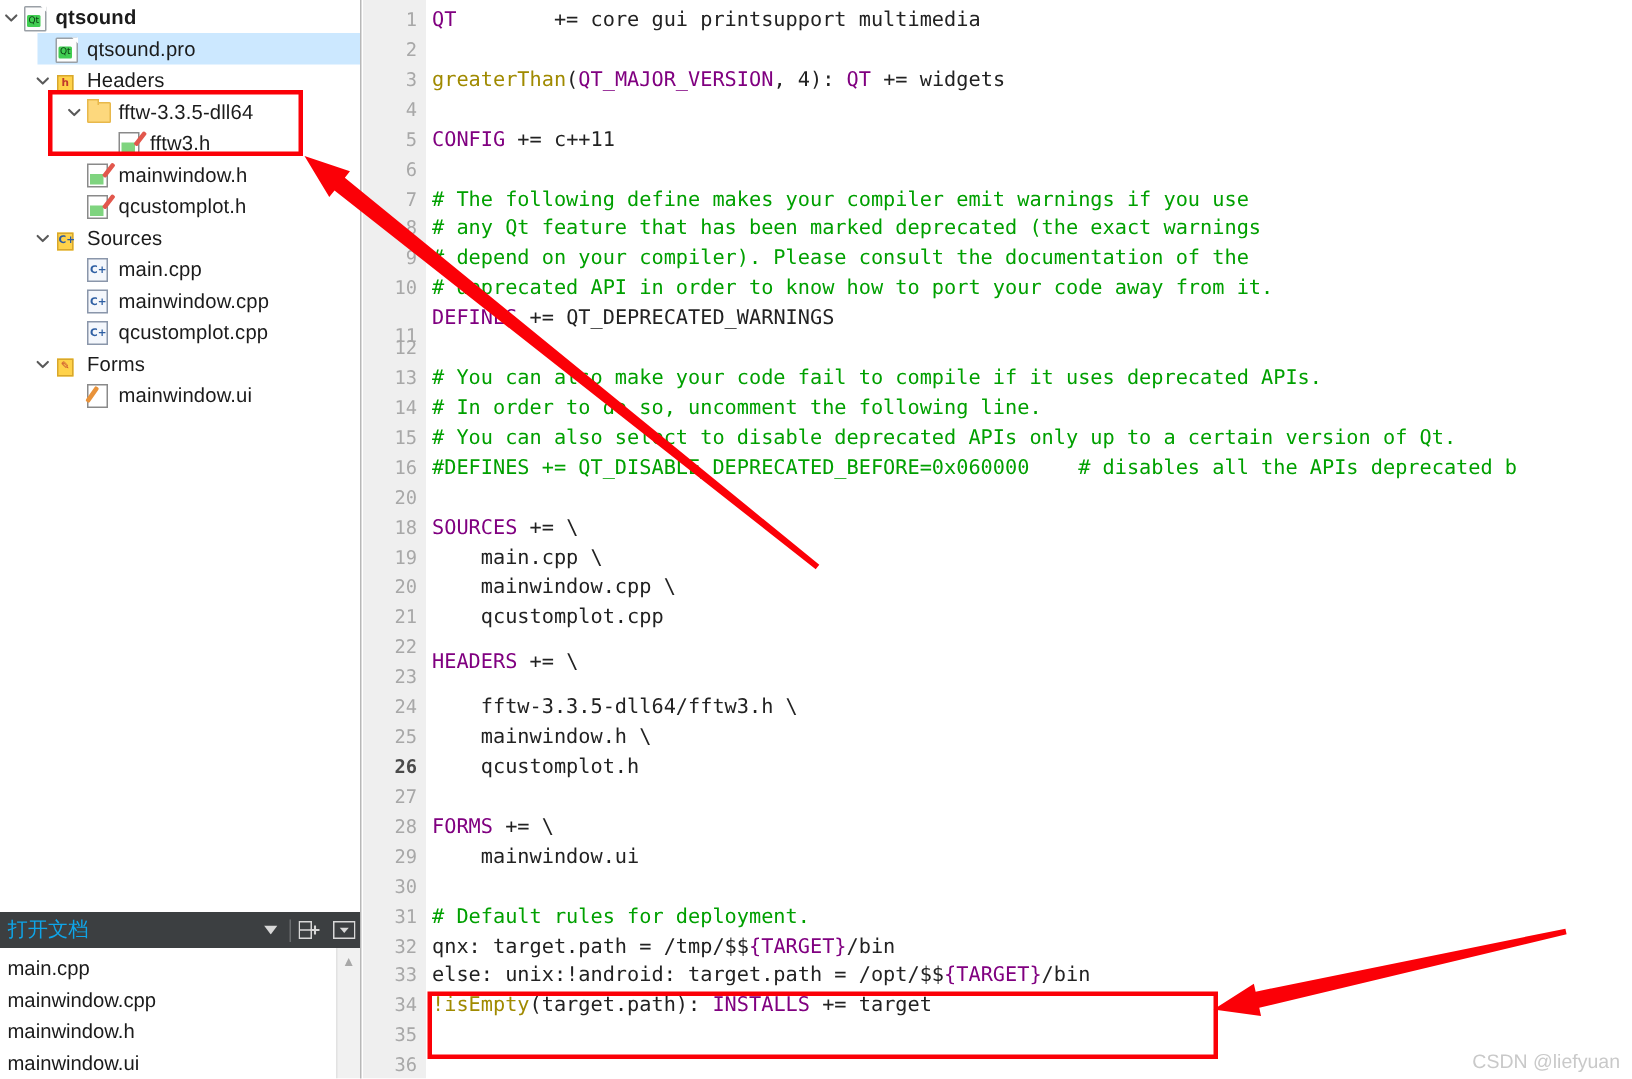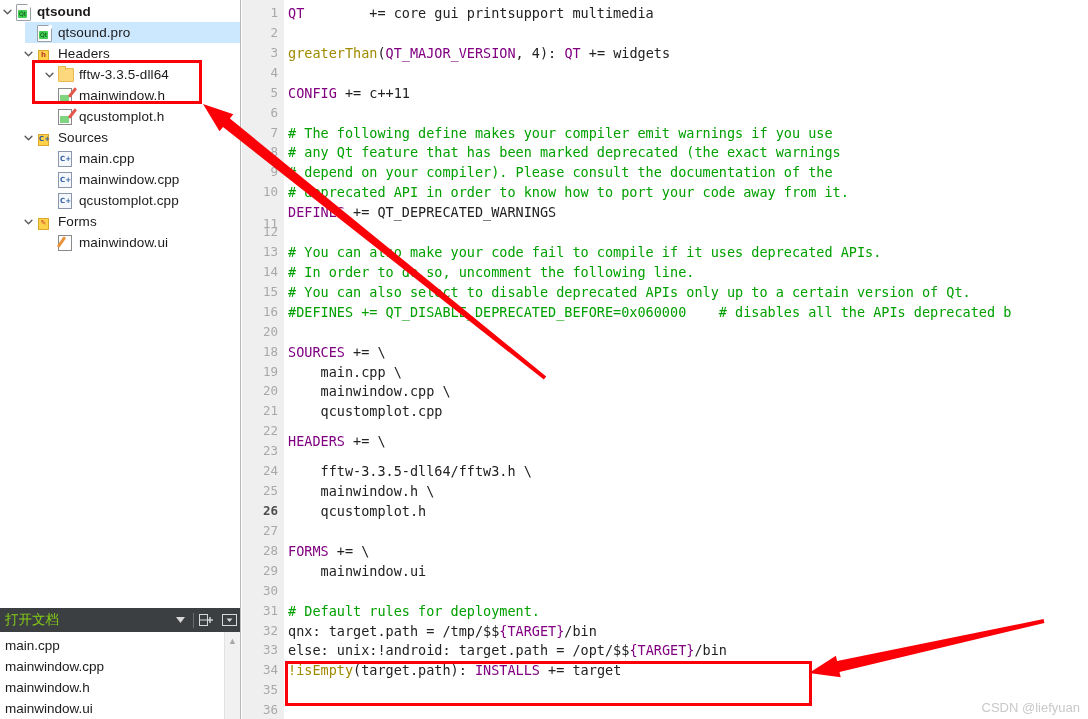--- a/index.html
+++ b/index.html
@@ -56,21 +56,21 @@
   .ic-hdoc .g{position:absolute;left:1px;bottom:1px;width:9px;height:7px;background:#7fd47f;}
   .ic-cppdoc{position:absolute;left:1px;top:1px;width:12px;height:14px;background:#f4f7fc;border:1px solid #8a96aa;}
   .ic-cppdoc .cc{position:absolute;left:1px;top:3px;width:10px;height:8px;color:#2e5fa3;font-size:7px;line-height:8px;text-align:center;font-weight:bold;font-family:"DejaVu Sans",sans-serif;}
   .ic-uidoc{position:absolute;left:1px;top:1px;width:12px;height:14px;background:#ffffff;border:1px solid #8a8a8a;}
 
   
   #open-docs{
     position:absolute;left:0;top:608px;width:240px;height:111px;background:#ffffff;
   }
   #od-header{
-    height:24px;background:#3c3f41;color:#84cc16;display:flex;align-items:center;
+    height:24px;background:#3c3f41;color:#0ea5e9;display:flex;align-items:center;
     font-size:13.5px;padding-left:5px;box-sizing:border-box;
   }
   #od-title{flex:1;white-space:nowrap;overflow:hidden;}
   .od-btn{width:22px;height:22px;display:flex;align-items:center;justify-content:center;cursor:default;}
   .od-sep{width:1px;height:15px;background:#6a6d6f;margin:0 2px;}
   #od-list{
     position:absolute;left:0;top:24px;width:225px;bottom:0;background:#ffffff;
     font-size:13.5px;color:#1b1b1b;padding-top:3px;box-sizing:border-box;overflow:hidden;
   }
   .od-row{height:21px;line-height:21px;padding-left:5px;white-space:nowrap;}
@@ -162,20 +162,31 @@
           <span style="display:inline-block;width:42px"></span>
           <span class="twisty">
             <svg width="9" height="6" viewBox="0 0 10 7">
               <path d="M1 1.5 L5 5.5 L9 1.5" fill="none" stroke="#5a5a5a" stroke-width="1.6" stroke-linecap="round" stroke-linejoin="round"></path>
             </svg>
           </span>
           <span class="ico">
             <span class="ic-folder-plain"></span>
           </span>
           <span class="lbl">fftw-3.3.5-dll64</span>
+        </div>
+        <div class="tree-row">
+          <span style="display:inline-block;width:63px"></span>
+          <span class="twisty"></span>
+          <span class="ico">
+            <span class="ic-hdoc">
+              <span class="g"></span>
+            </span>
+            <span class="pen" style="position:absolute;right:0px;top:0px;width:3px;height:11px;background:#e2574c;transform:rotate(38deg);border-radius:1px;"></span>
+          </span>
+          <span class="lbl">fftw3.h</span>
         </div>
         <div class="tree-row">
           <span style="display:inline-block;width:42px"></span>
           <span class="twisty"></span>
           <span class="ico">
             <span class="ic-hdoc">
               <span class="g"></span>
             </span>
             <span class="pen" style="position:absolute;right:0px;top:0px;width:3px;height:11px;background:#e2574c;transform:rotate(38deg);border-radius:1px;"></span>
           </span>

